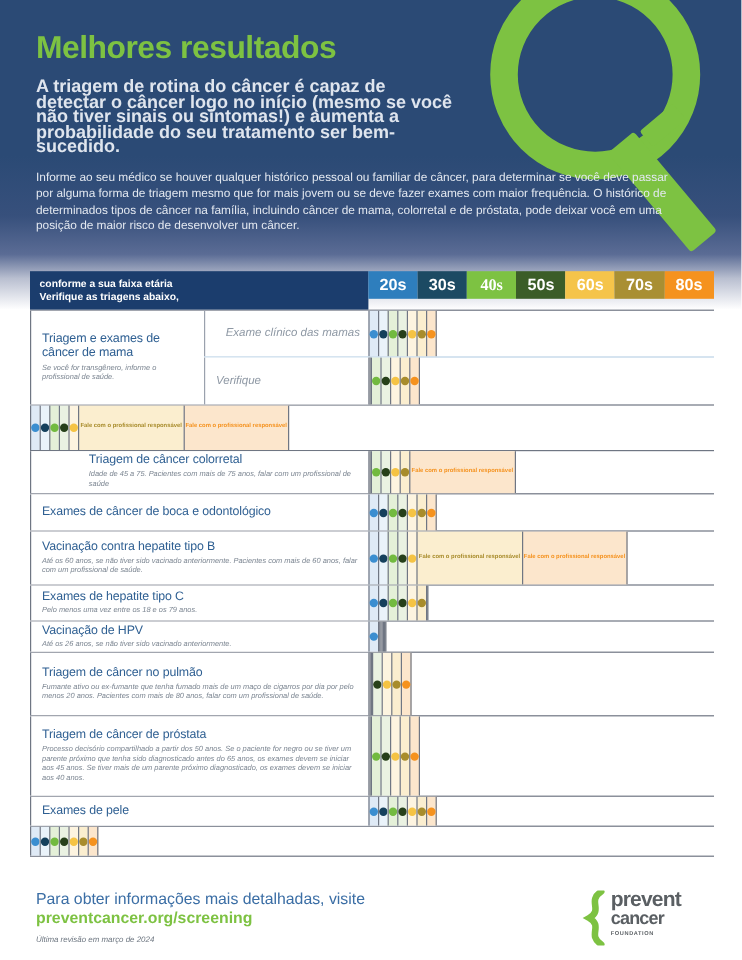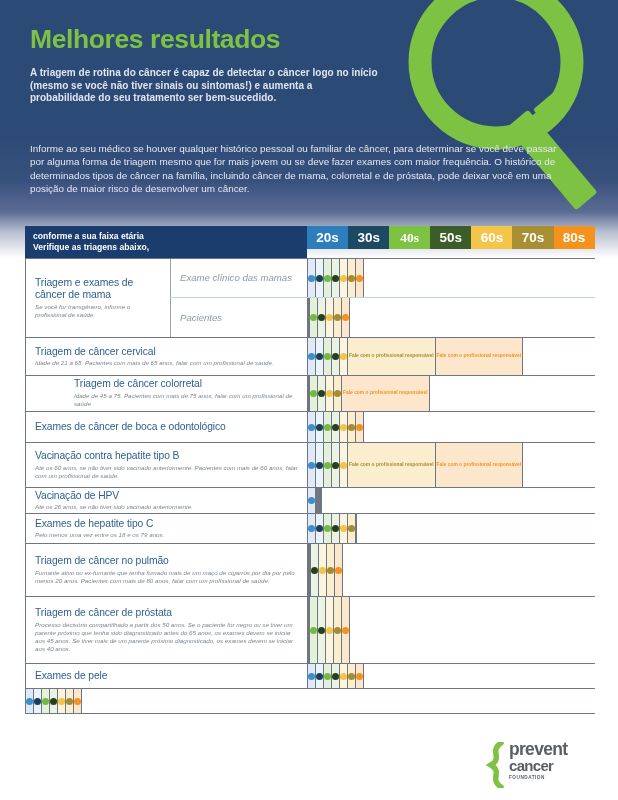--- a/index.html
+++ b/index.html
@@ -26,21 +26,21 @@
   .title-1 {
     font-size: 26.5px; font-weight: bold; color: #e9edf2;
     letter-spacing: -0.4px; line-height: 30px; white-space: nowrap;
   }
   .title-1 .eq { color: #7dc242; }
   .title-2 {
     font-size: 26.5px; font-weight: bold; color: #7dc242;
     letter-spacing: -0.4px; line-height: 31px; white-space: nowrap;
   }
   .lead {
-    margin-top: 12px; font-size: 10px; font-weight: bold;
+    margin-top: 12px; font-size: 15px; font-weight: bold;
     color: #dfe5ee; line-height: 12.6px; width: 350px;
   }
   .para {
     position: absolute; top: 142px; left: 30px; width: 528px;
     font-size: 9.9px; color: #e3e8f0; line-height: 13.3px;
   }
 
   
   .tbl { position: absolute; top: 226px; left: 25px; width: 570px; }
   .trow { display: flex; width: 100%; }
@@ -140,21 +140,21 @@
         <div class="age-cell" style="background: rgb(169, 143, 51); height: 23px;">70s</div>
         <div class="age-cell" style="background: rgb(245, 146, 30); height: 23px; text-align: center;">80s</div>
       </div>
       <div class="trow bodyrow topline">
         <div class="lbl-main" style="height: 78px;">
           <div class="rowname strong">Triagem e exames de câncer de mama</div>
           <div class="rowsub">Se você for transgênero, informe o profissional de saúde.</div>
         </div>
         <div style="display: flex; flex-direction: column; flex: 1 1 0%;">
           <div class="trow">
-            <div class="lbl-sub" style="height: 38px;">
+            <div class="lbl-sub" style="height: 38px; text-align: right;">
               <div class="sublabel">Exame clínico das mamas</div>
             </div>
             <div class="cell" style="height: 38px; background: rgb(223, 234, 246);">
               <span class="dot" style="background: rgb(59, 142, 208);"></span>
             </div>
             <div class="cell" style="height: 38px; background: rgb(234, 243, 250);">
               <span class="dot" style="background: rgb(21, 64, 92);"></span>
             </div>
             <div class="cell" style="height: 38px; background: rgb(228, 240, 216);">
               <span class="dot" style="background: rgb(114, 186, 63);"></span>
@@ -167,21 +167,21 @@
             </div>
             <div class="cell" style="height: 38px; background: rgb(251, 238, 207);">
               <span class="dot" style="background: rgb(168, 140, 44);"></span>
             </div>
             <div class="cell" style="height: 38px; background: rgb(252, 230, 204);">
               <span class="dot" style="background: rgb(245, 146, 30);"></span>
             </div>
           </div>
           <div class="trow innerline">
             <div class="lbl-sub" style="height: 39px;">
-              <div class="sublabel">Pacientes</div>
+              <div class="sublabel">Verifique</div>
             </div>
             <div class="cell" style="height: 39px; background: rgb(207, 207, 207);"></div>
             <div class="cell" style="height: 39px; background: rgb(207, 207, 207);"></div>
             <div class="cell" style="height: 39px; background: rgb(228, 240, 216);">
               <span class="dot" style="background: rgb(114, 186, 63);"></span>
             </div>
             <div class="cell" style="height: 39px; background: rgb(234, 242, 226);">
               <span class="dot" style="background: rgb(39, 64, 26);"></span>
             </div>
             <div class="cell" style="height: 39px; background: rgb(253, 244, 224);">
@@ -190,24 +190,20 @@
             <div class="cell" style="height: 39px; background: rgb(251, 238, 207);">
               <span class="dot" style="background: rgb(168, 140, 44);"></span>
             </div>
             <div class="cell" style="height: 39px; background: rgb(252, 230, 204);">
               <span class="dot" style="background: rgb(245, 146, 30);"></span>
             </div>
           </div>
         </div>
       </div>
       <div class="trow bodyrow">
-        <div class="label-cell" style="height: 37px;">
-          <div class="rowname">Triagem de câncer cervical</div>
-          <div class="rowsub">Idade de 21 a 65. Pacientes com mais de 65 anos, falar com um profissional de saúde.</div>
-        </div>
         <div class="cell" style="height: 37px; background: rgb(223, 234, 246);">
           <span class="dot" style="background: rgb(59, 142, 208);"></span>
         </div>
         <div class="cell" style="height: 37px; background: rgb(234, 243, 250);">
           <span class="dot" style="background: rgb(21, 64, 92);"></span>
         </div>
         <div class="cell" style="height: 37px; background: rgb(228, 240, 216);">
           <span class="dot" style="background: rgb(114, 186, 63);"></span>
         </div>
         <div class="cell" style="height: 37px; background: rgb(234, 242, 226);">
@@ -293,58 +289,58 @@
           <span class="dot" style="background: rgb(245, 195, 68);"></span>
         </div>
         <div class="cell" style="height: 44px; background: rgb(251, 238, 207);">
           <div class="celltext" style="color: rgb(168, 140, 44);">Fale com o profissional responsável</div>
         </div>
         <div class="cell" style="height: 44px; background: rgb(252, 230, 204);">
           <div class="celltext" style="color: rgb(245, 146, 30);">Fale com o profissional responsável</div>
         </div>
       </div>
       <div class="trow bodyrow">
+        <div class="label-cell" style="height: 29px;">
+          <div class="rowname">Exames de hepatite tipo C</div>
+          <div class="rowsub">Pelo menos uma vez entre os 18 e os 79 anos.</div>
+        </div>
+        <div class="cell" style="height: 29px; background: rgb(223, 234, 246);">
+          <span class="dot" style="background: rgb(59, 142, 208);"></span>
+        </div>
+        <div class="cell" style="height: 29px; background: rgb(234, 243, 250);">
+          <span class="dot" style="background: rgb(21, 64, 92);"></span>
+        </div>
+        <div class="cell" style="height: 29px; background: rgb(228, 240, 216);">
+          <span class="dot" style="background: rgb(114, 186, 63);"></span>
+        </div>
+        <div class="cell" style="height: 29px; background: rgb(234, 242, 226);">
+          <span class="dot" style="background: rgb(39, 64, 26);"></span>
+        </div>
+        <div class="cell" style="height: 29px; background: rgb(253, 244, 224);">
+          <span class="dot" style="background: rgb(245, 195, 68);"></span>
+        </div>
+        <div class="cell" style="height: 29px; background: rgb(251, 238, 207);">
+          <span class="dot" style="background: rgb(168, 140, 44);"></span>
+        </div>
+        <div class="cell" style="height: 29px; background: rgb(207, 207, 207);"></div>
+      </div>
+      <div class="trow bodyrow">
         <div class="label-cell" style="height: 25px;">
           <div class="rowname">Vacinação de HPV</div>
           <div class="rowsub">Até os 26 anos, se não tiver sido vacinado anteriormente.</div>
         </div>
         <div class="cell" style="height: 25px; background: rgb(223, 234, 246);">
           <span class="dot" style="background: rgb(59, 142, 208);"></span>
         </div>
         <div class="cell" style="height: 25px; background: rgb(207, 207, 207);"></div>
         <div class="cell" style="height: 25px; background: rgb(207, 207, 207);"></div>
         <div class="cell" style="height: 25px; background: rgb(207, 207, 207);"></div>
         <div class="cell" style="height: 25px; background: rgb(207, 207, 207);"></div>
         <div class="cell" style="height: 25px; background: rgb(207, 207, 207);"></div>
         <div class="cell" style="height: 25px; background: rgb(207, 207, 207);"></div>
-      </div>
-      <div class="trow bodyrow">
-        <div class="label-cell" style="height: 29px;">
-          <div class="rowname">Exames de hepatite tipo C</div>
-          <div class="rowsub">Pelo menos uma vez entre os 18 e os 79 anos.</div>
-        </div>
-        <div class="cell" style="height: 29px; background: rgb(223, 234, 246);">
-          <span class="dot" style="background: rgb(59, 142, 208);"></span>
-        </div>
-        <div class="cell" style="height: 29px; background: rgb(234, 243, 250);">
-          <span class="dot" style="background: rgb(21, 64, 92);"></span>
-        </div>
-        <div class="cell" style="height: 29px; background: rgb(228, 240, 216);">
-          <span class="dot" style="background: rgb(114, 186, 63);"></span>
-        </div>
-        <div class="cell" style="height: 29px; background: rgb(234, 242, 226);">
-          <span class="dot" style="background: rgb(39, 64, 26);"></span>
-        </div>
-        <div class="cell" style="height: 29px; background: rgb(253, 244, 224);">
-          <span class="dot" style="background: rgb(245, 195, 68);"></span>
-        </div>
-        <div class="cell" style="height: 29px; background: rgb(251, 238, 207);">
-          <span class="dot" style="background: rgb(168, 140, 44);"></span>
-        </div>
-        <div class="cell" style="height: 29px; background: rgb(207, 207, 207);"></div>
       </div>
       <div class="trow bodyrow">
         <div class="label-cell" style="height: 52px;">
           <div class="rowname">Triagem de câncer no pulmão</div>
           <div class="rowsub">Fumante ativo ou ex-fumante que tenha fumado mais de um maço de cigarros por dia por pelo menos 20 anos. Pacientes com mais de 80 anos, falar com um profissional de saúde.</div>
         </div>
         <div class="cell" style="height: 52px; background: rgb(207, 207, 207);"></div>
         <div class="cell" style="height: 52px; background: rgb(207, 207, 207);"></div>
         <div class="cell" style="height: 52px; background: rgb(207, 207, 207);"></div>
         <div class="cell" style="height: 52px; background: rgb(234, 242, 226);">
@@ -427,20 +423,25 @@
         </div>
         <div class="cell" style="height: 24px; background: rgb(251, 238, 207);">
           <span class="dot" style="background: rgb(168, 140, 44);"></span>
         </div>
         <div class="cell" style="height: 24px; background: rgb(252, 230, 204);">
           <span class="dot" style="background: rgb(245, 146, 30);"></span>
         </div>
       </div>
     </div>
 
+  <div class="footer">
+    <div class="foot-1">Para obter informações mais detalhadas, visite</div>
+    <div class="foot-2">preventcancer.org/screening</div>
+    <div class="foot-3">Última revisão em março de 2024</div>
+  </div>
 
   <div class="logo">
     <svg width="26" height="46" viewBox="0 0 26 46">
       <path d="M18 1 C6 9, 20 16, 8 23 C20 30, 6 37, 18 45" fill="none" stroke="#7dc242" stroke-width="5.5" stroke-linecap="round"></path>
     </svg>
     <div class="logo-txt">
       <div class="logo-l1">prevent</div>
       <div class="logo-l2">cancer</div>
       <div class="logo-l3">FOUNDATION</div>
     </div>

